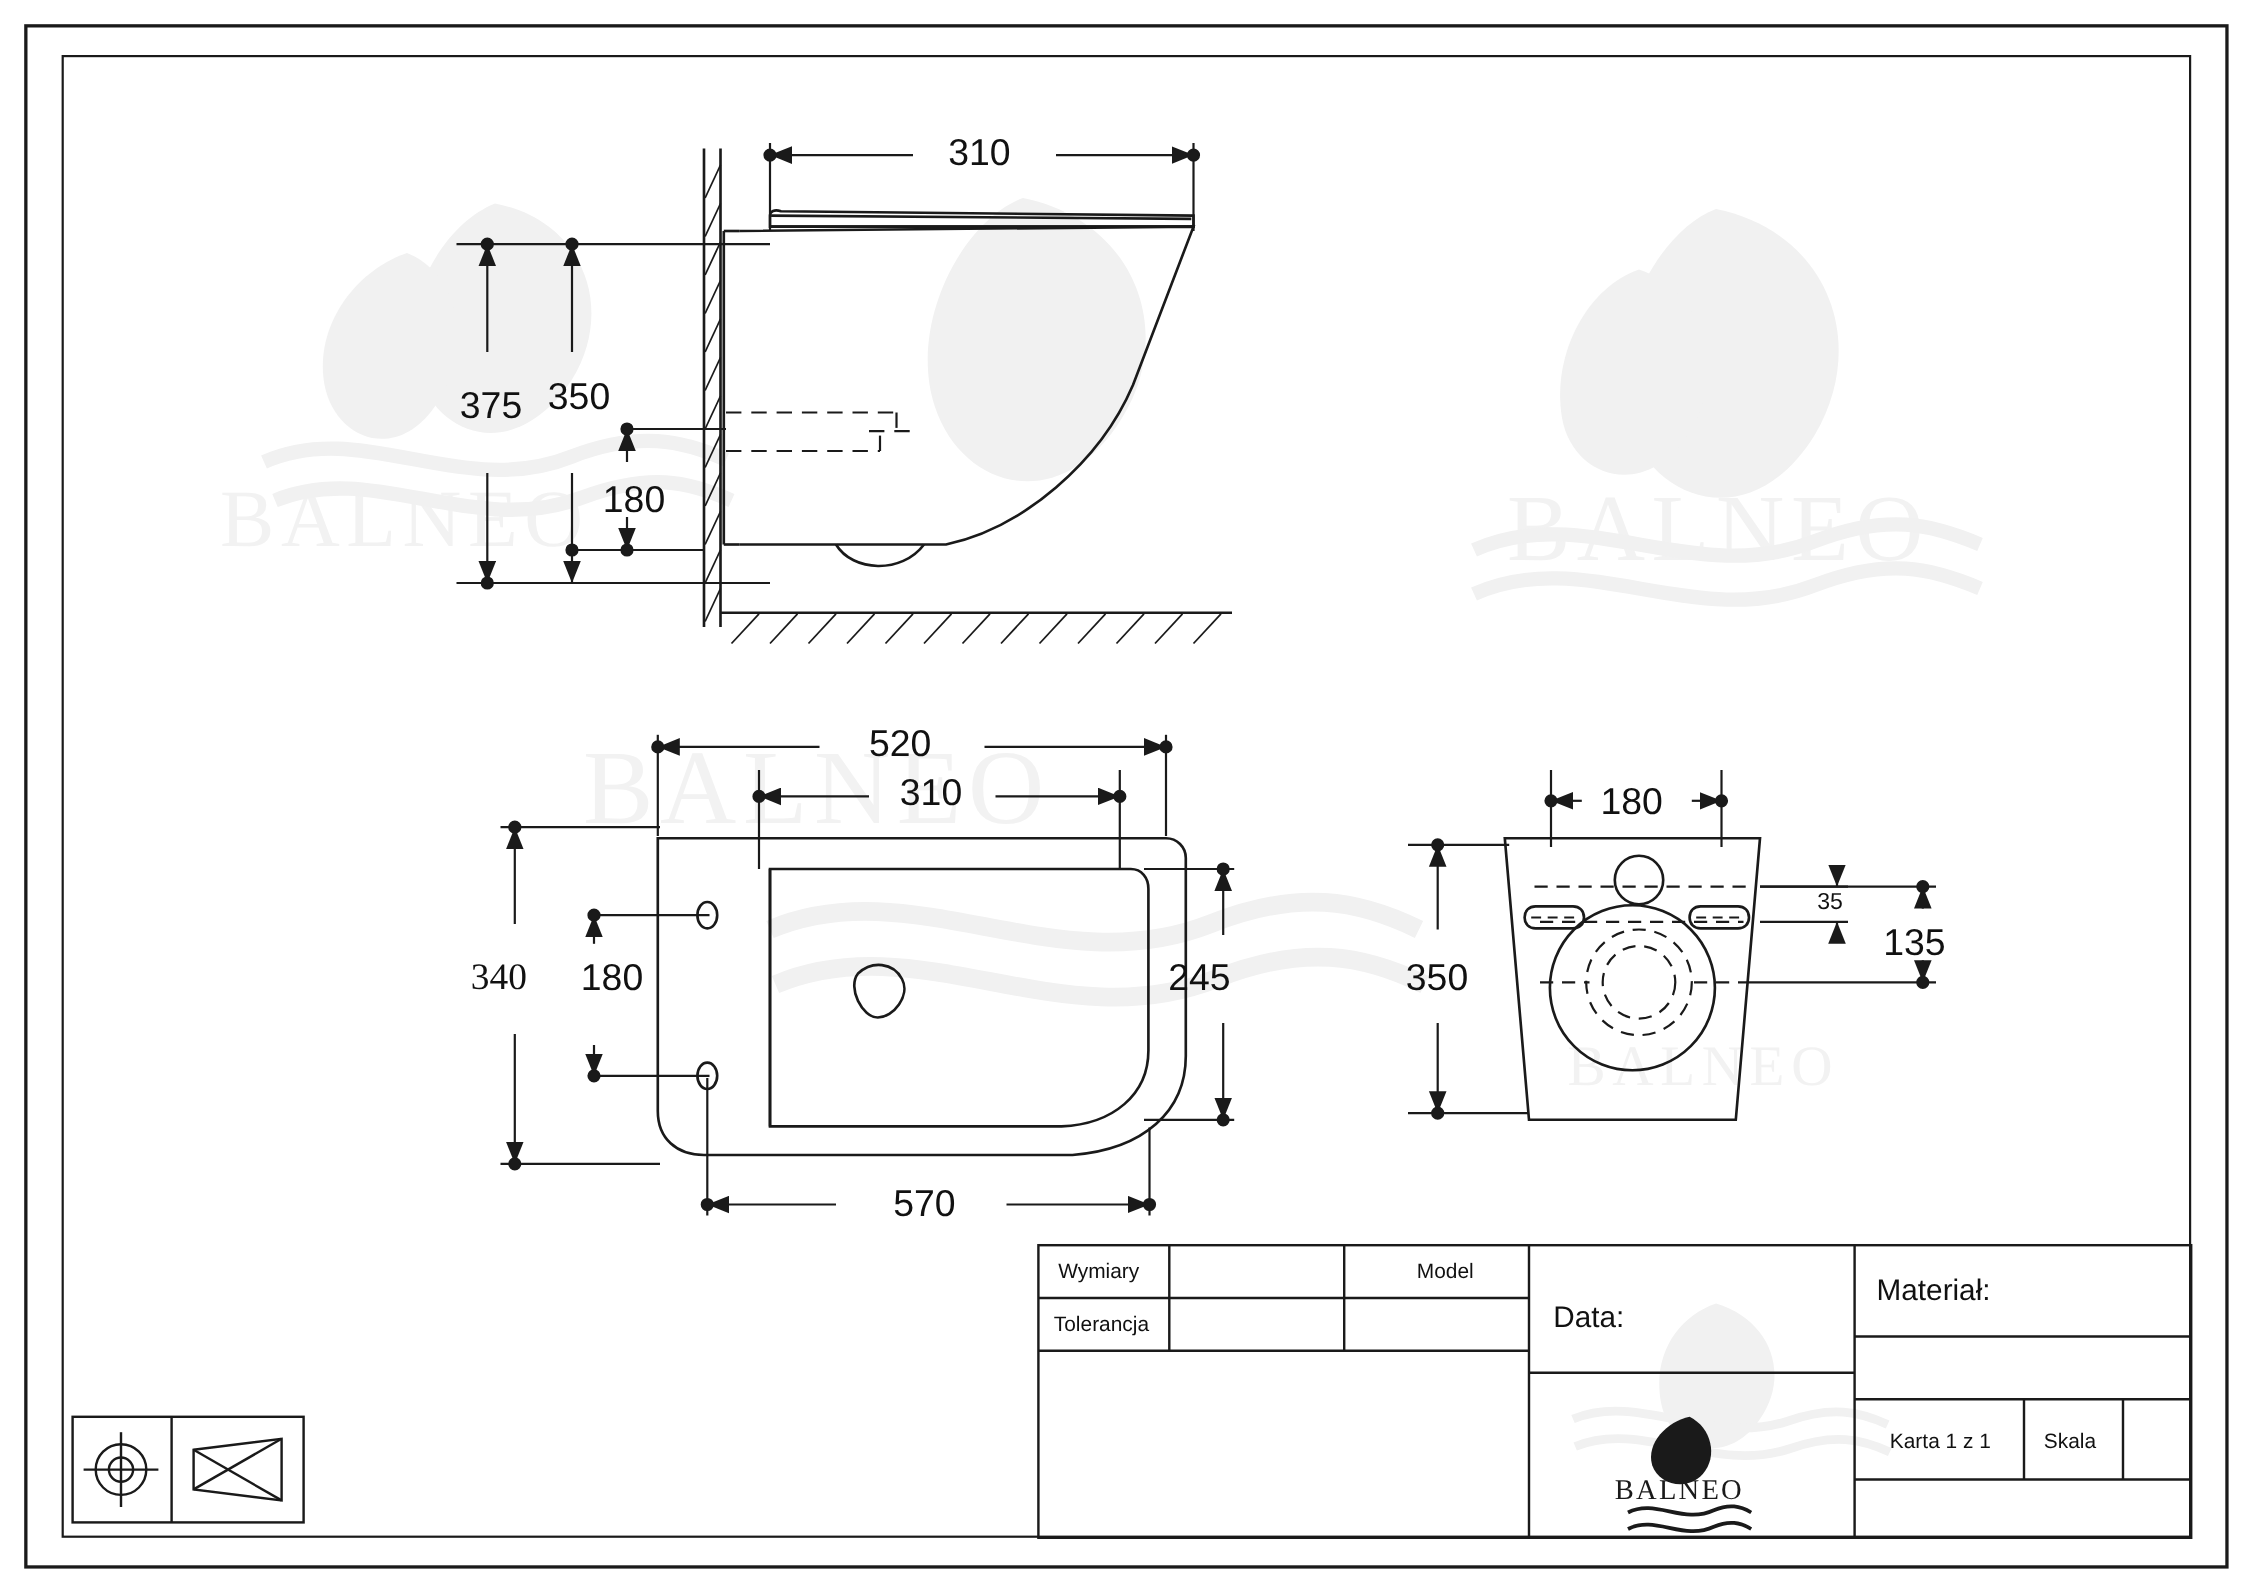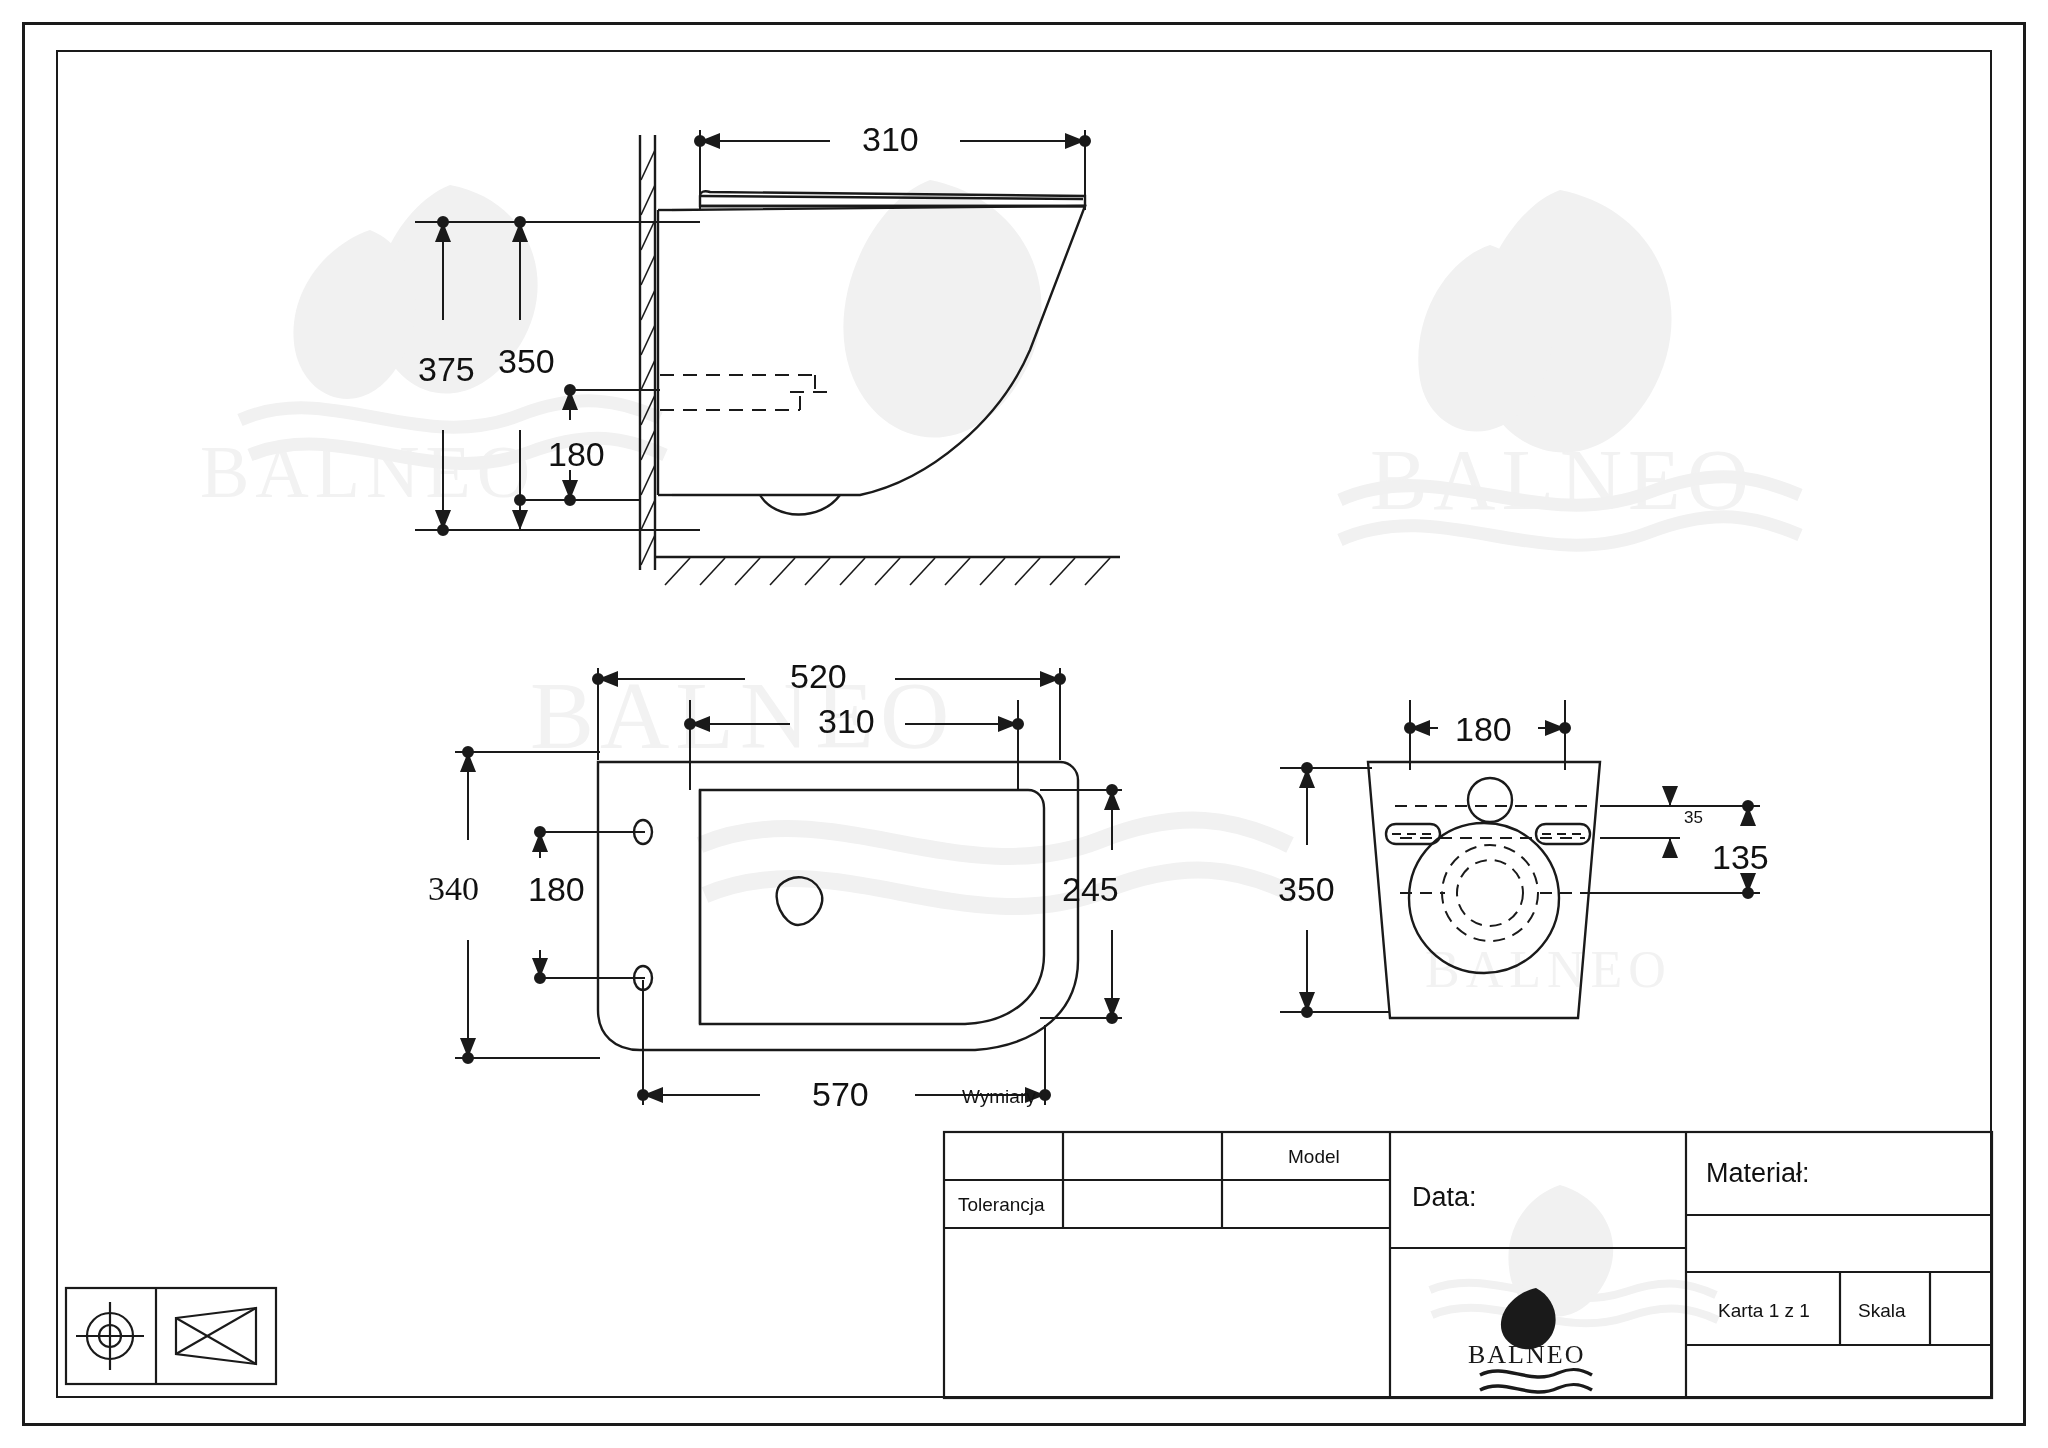--- a/index.html
+++ b/index.html
@@ -52,22 +52,21 @@
     user-select: none;
   }
   .dim-text {
     position: absolute;
     font-family: "Liberation Sans", sans-serif;
     font-size: 34px;
     color: #111111;
     white-space: nowrap;
   }
   .dim-text.small {
-    font-size: 17px;
-    margin-left: 32px;
+    font-size: 21px;
   }
   .tb-text {
     position: absolute;
     font-family: "Liberation Sans", sans-serif;
     font-size: 19px;
     color: #111;
     white-space: nowrap;
   }
   .tb-text.big {
     font-size: 27px;
@@ -392,21 +391,21 @@
   <div class="dim-text" style="left:428px; top:870px;font-family:Liberation Serif, serif;">340</div>
   <div class="dim-text" style="left:528px; top:870px;">180</div>
   <div class="dim-text" style="left:1062px; top:870px;">245</div>
   <div class="dim-text" style="left:812px; top:1075px;">570</div>
 
   <div class="dim-text" style="left:1455px; top:710px;">180</div>
   <div class="dim-text" style="left:1278px; top:870px;">350</div>
   <div class="dim-text small" style="left:1652px; top:808px;">35</div>
   <div class="dim-text" style="left:1712px; top:838px;">135</div>
 
-  <div class="tb-text" style="left:962px; top:1086px;">Wymiary</div>
+  <div class="tb-text" style="left:962px; top:1146px;">Wymiary</div>
   <div class="tb-text" style="left:1288px; top:1146px;">Model</div>
   <div class="tb-text" style="left:958px; top:1194px;">Tolerancja</div>
   <div class="tb-text big" style="left:1412px; top:1182px;">Data:</div>
   <div class="tb-text big" style="left:1706px; top:1158px;">Materiał:</div>
   <div class="tb-text" style="left:1718px; top:1300px;">Karta 1 z 1</div>
   <div class="tb-text" style="left:1858px; top:1300px;">Skala</div>
   <div class="balneo-tb" style="left:1468px; top:1340px;">BALNEO</div>
 
 </div>
 

